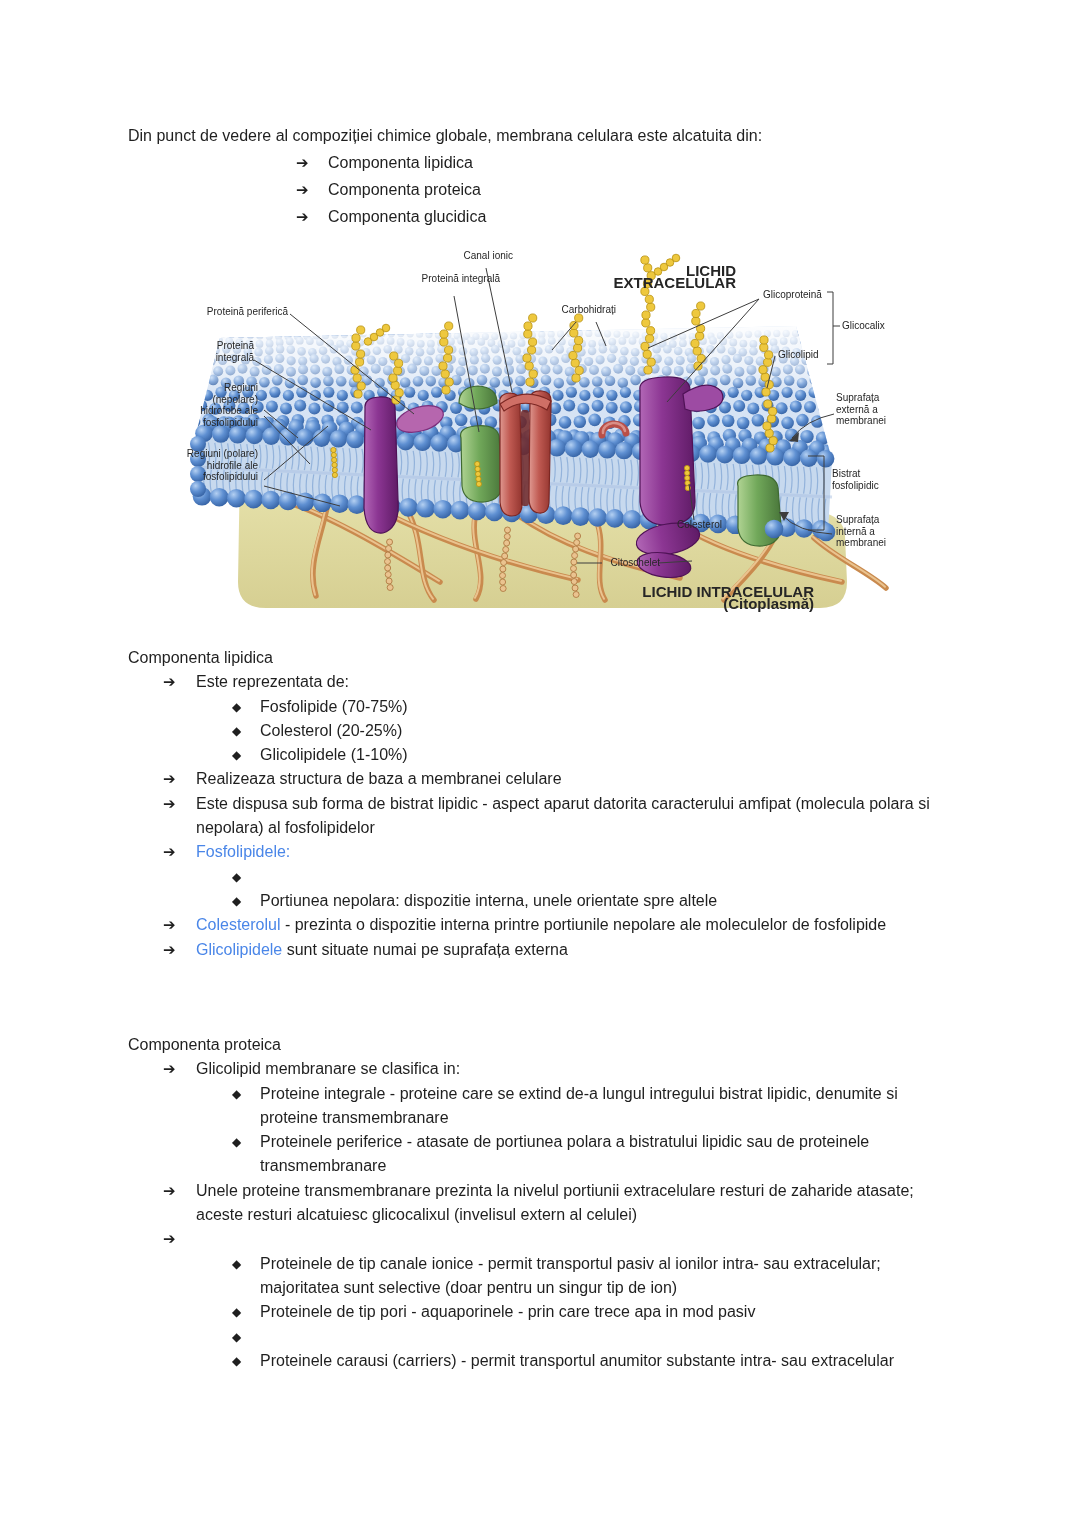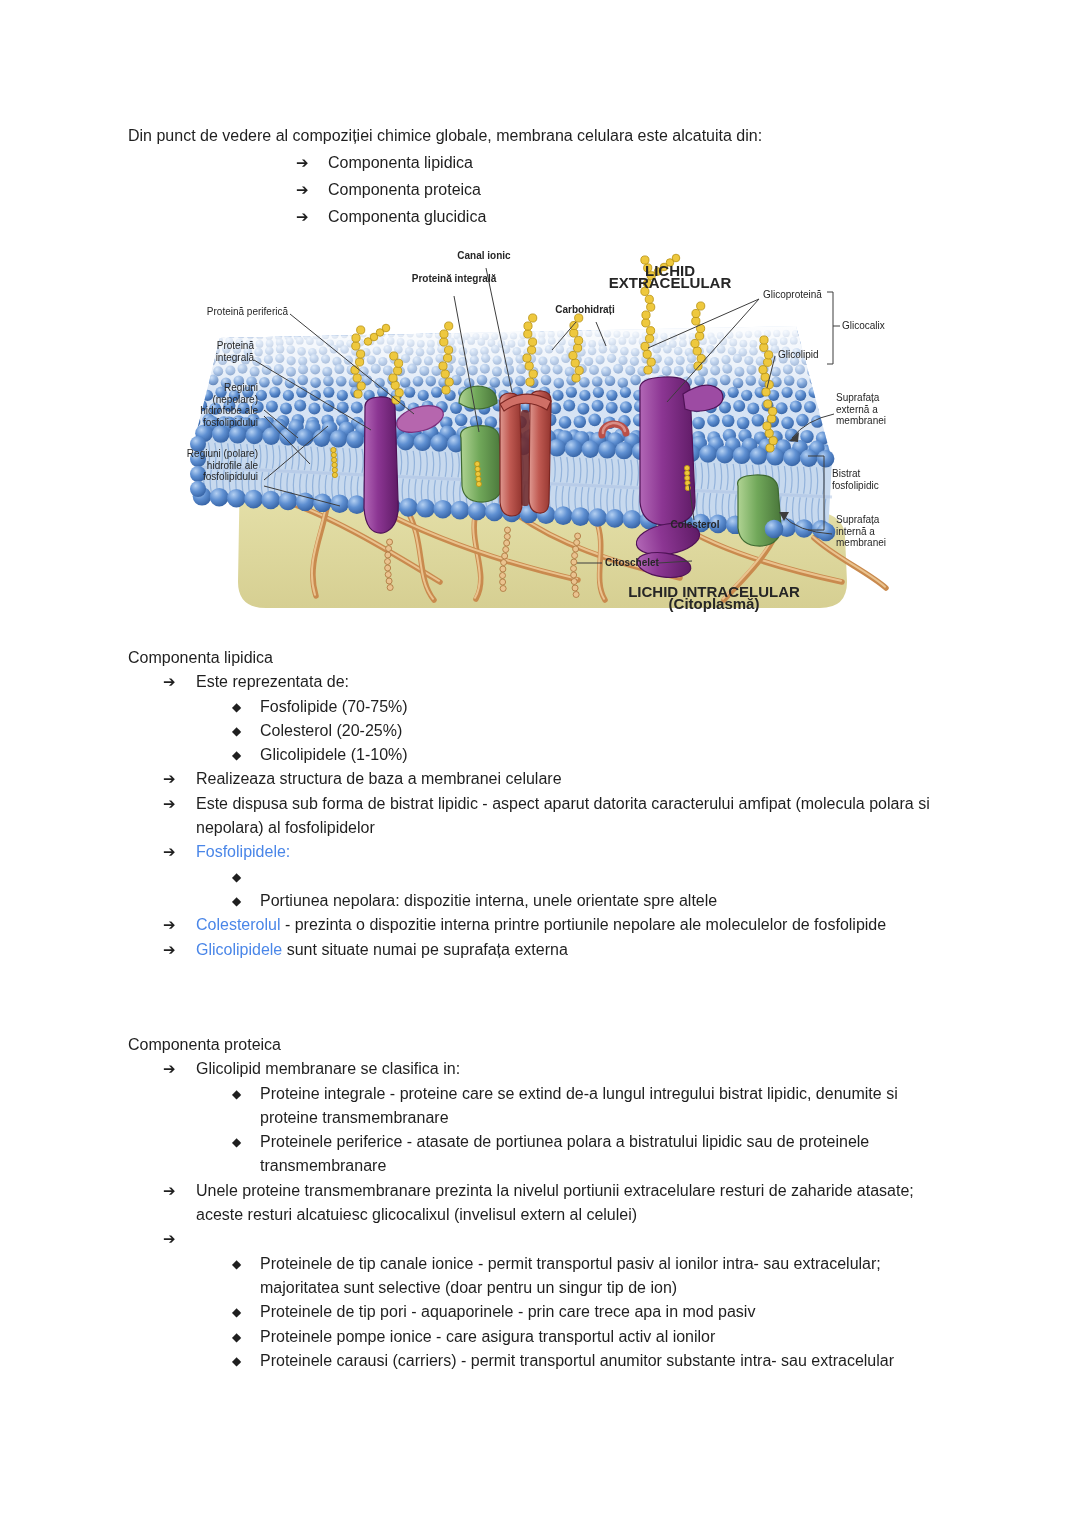--- a/index.html
+++ b/index.html
@@ -21,21 +21,21 @@
   .l2{padding-left:104px;}
   .l2 .m{width:28px;}
   .l2 .t{max-width:692px;}
   .link{color:#4a86e8;margin-top:24px;}
   
   #diagram{left:178px;top:242px;width:720px;height:372px;}
   #diagram svg{position:absolute;left:0;top:0;}
   .dlab{position:absolute;font-size:10px;line-height:11.5px;color:#262626;}
   .bold{font-weight:bold;font-size:15px;}
   .ra{text-align:right;}
-  .ctr{text-align:center;font-weight:bold;}
+  .ctr{text-align:right;}
 </style>
 </head>
 <body>
 
 <div class="abs txt intro" style="left:128px;top:122px;width:900px;">
   <div>Din punct de vedere al compoziției chimice globale, membrana celulara este alcatuita din:</div>
   <div class="b">
     <span class="m arrow">➔</span>
     <div class="t">Componenta lipidica</div>
   </div>
@@ -1321,19 +1321,18 @@
   <div class="b l2">
       <span class="m dia">◆</span>
       <div class="t">Proteinele de tip canale ionice - permit transportul pasiv al ionilor intra- sau extracelular; majoritatea sunt selective (doar pentru un singur tip de ion)</div>
     </div>
   <div class="b l2">
       <span class="m dia">◆</span>
       <div class="t">Proteinele de tip pori - aquaporinele - prin care trece apa in mod pasiv</div>
     </div>
   <div class="b l2">
       <span class="m dia">◆</span>
-      <div class="t">Proteinele pompe ionice - care asigura transportul activ al ionilor</div>
     </div>
   <div class="b l2">
       <span class="m dia">◆</span>
       <div class="t">Proteinele carausi (carriers) - permit transportul anumitor substante intra- sau extracelular</div>
     </div>
 </div>
 
 </body></html>

